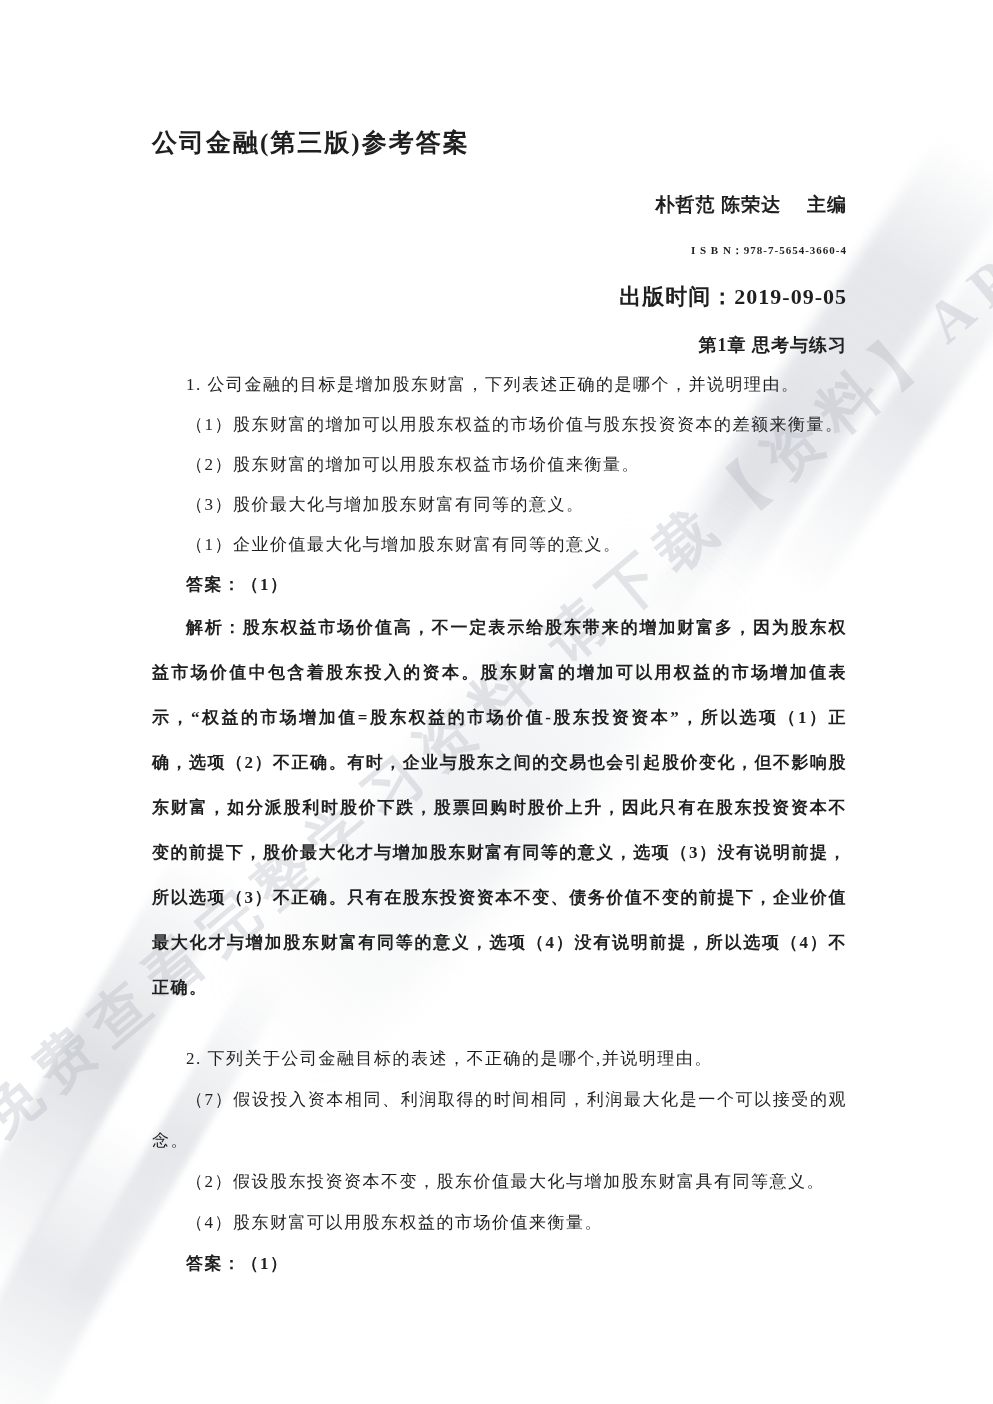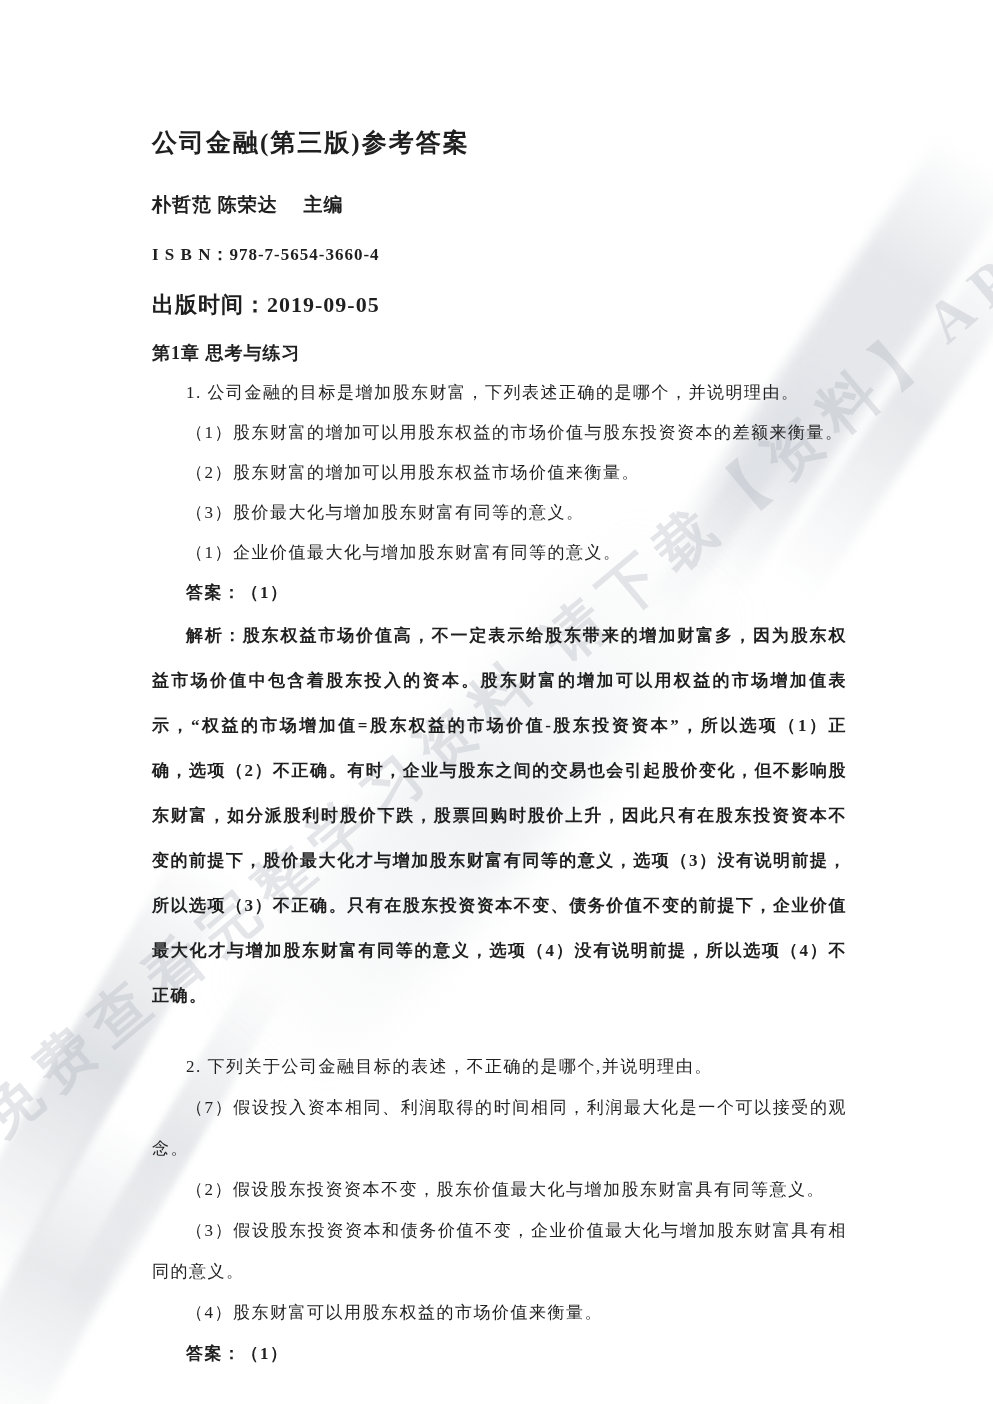--- a/index.html
+++ b/index.html
@@ -39,23 +39,23 @@
     position:absolute;left:-180px;top:640px;width:1400px;
     transform:rotate(-40deg);
     text-align:center;white-space:nowrap;
     font-size:58px;font-weight:bold;letter-spacing:13px;
     color:rgba(171,178,187,.32);
     pointer-events:none;user-select:none;
   }
   
   .content{position:relative;padding:126px 146px 0 152px;}
   .doc-title{margin:0;text-align:left;font-size:25px;font-weight:bold;letter-spacing:2px;}
-  .meta{margin:0;text-align:left;font-weight:bold;}
+  .meta{margin:0;text-align:right;font-weight:bold;}
   .authors{margin-top:33px;font-size:19px;letter-spacing:1px;}
-  .isbn{margin-top:25px;font-size:17px;letter-spacing:1px;}
+  .isbn{margin-top:25px;font-size:11px;letter-spacing:1px;}
   .pub{margin-top:24px;font-size:22px;letter-spacing:1px;}
   .chapter{margin-top:21px;font-size:18px;letter-spacing:1px;}
   .qblock p{margin:0;font-size:17px;line-height:40px;letter-spacing:1.5px;
             text-indent:34px;text-align:justify;}
   .q1{margin-top:8px;}
   .q2{margin-top:28px;}
   .q2 p{line-height:41px;}
   .answer{font-weight:bold;}
   .analysis{font-weight:bold;line-height:45px !important;}
 </style>
@@ -90,19 +90,18 @@
       <p>（3）股价最大化与增加股东财富有同等的意义。</p>
       <p>（1）企业价值最大化与增加股东财富有同等的意义。</p>
       <p class="answer">答案：（1）</p>
       <p class="analysis">解析：股东权益市场价值高，不一定表示给股东带来的增加财富多，因为股东权益市场价值中包含着股东投入的资本。股东财富的增加可以用权益的市场增加值表示，“权益的市场增加值=股东权益的市场价值-股东投资资本”，所以选项（1）正确，选项（2）不正确。有时，企业与股东之间的交易也会引起股价变化，但不影响股东财富，如分派股利时股价下跌，股票回购时股价上升，因此只有在股东投资资本不变的前提下，股价最大化才与增加股东财富有同等的意义，选项（3）没有说明前提，所以选项（3）不正确。只有在股东投资资本不变、债务价值不变的前提下，企业价值最大化才与增加股东财富有同等的意义，选项（4）没有说明前提，所以选项（4）不正确。</p>
     </div>
 
     <div class="qblock q2">
       <p class="stem">2. 下列关于公司金融目标的表述，不正确的是哪个,并说明理由。</p>
       <p>（7）假设投入资本相同、利润取得的时间相同，利润最大化是一个可以接受的观念。</p>
       <p>（2）假设股东投资资本不变，股东价值最大化与增加股东财富具有同等意义。</p>
-      <p>（3）假设股东投资资本和债务价值不变，企业价值最大化与增加股东财富具有相同的意义。</p>
       <p>（4）股东财富可以用股东权益的市场价值来衡量。</p>
       <p class="answer">答案：（1）</p>
     </div>
 
   </div>
 </div>
 
 </body></html>

